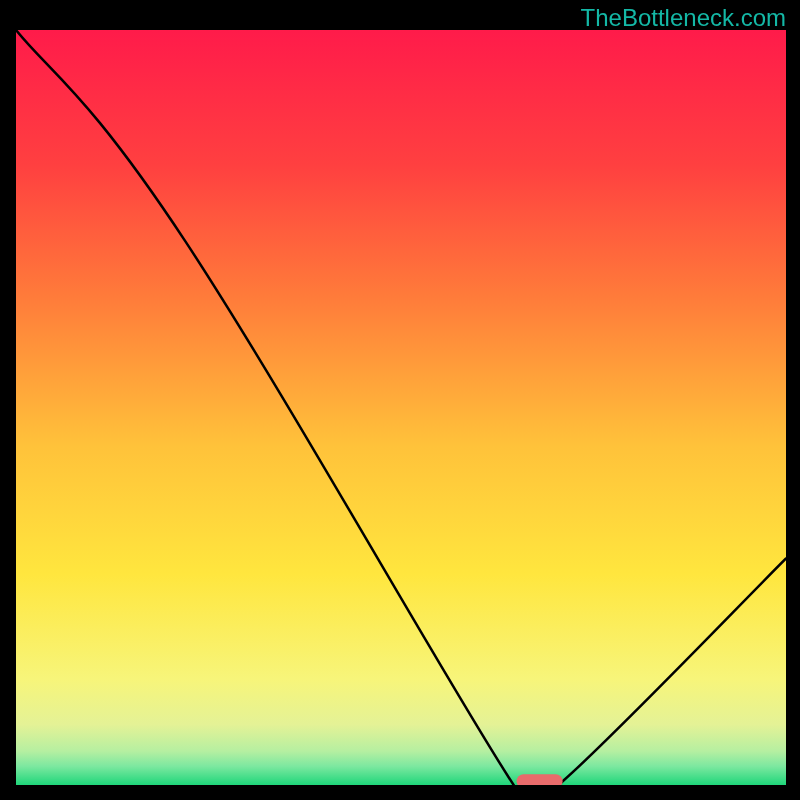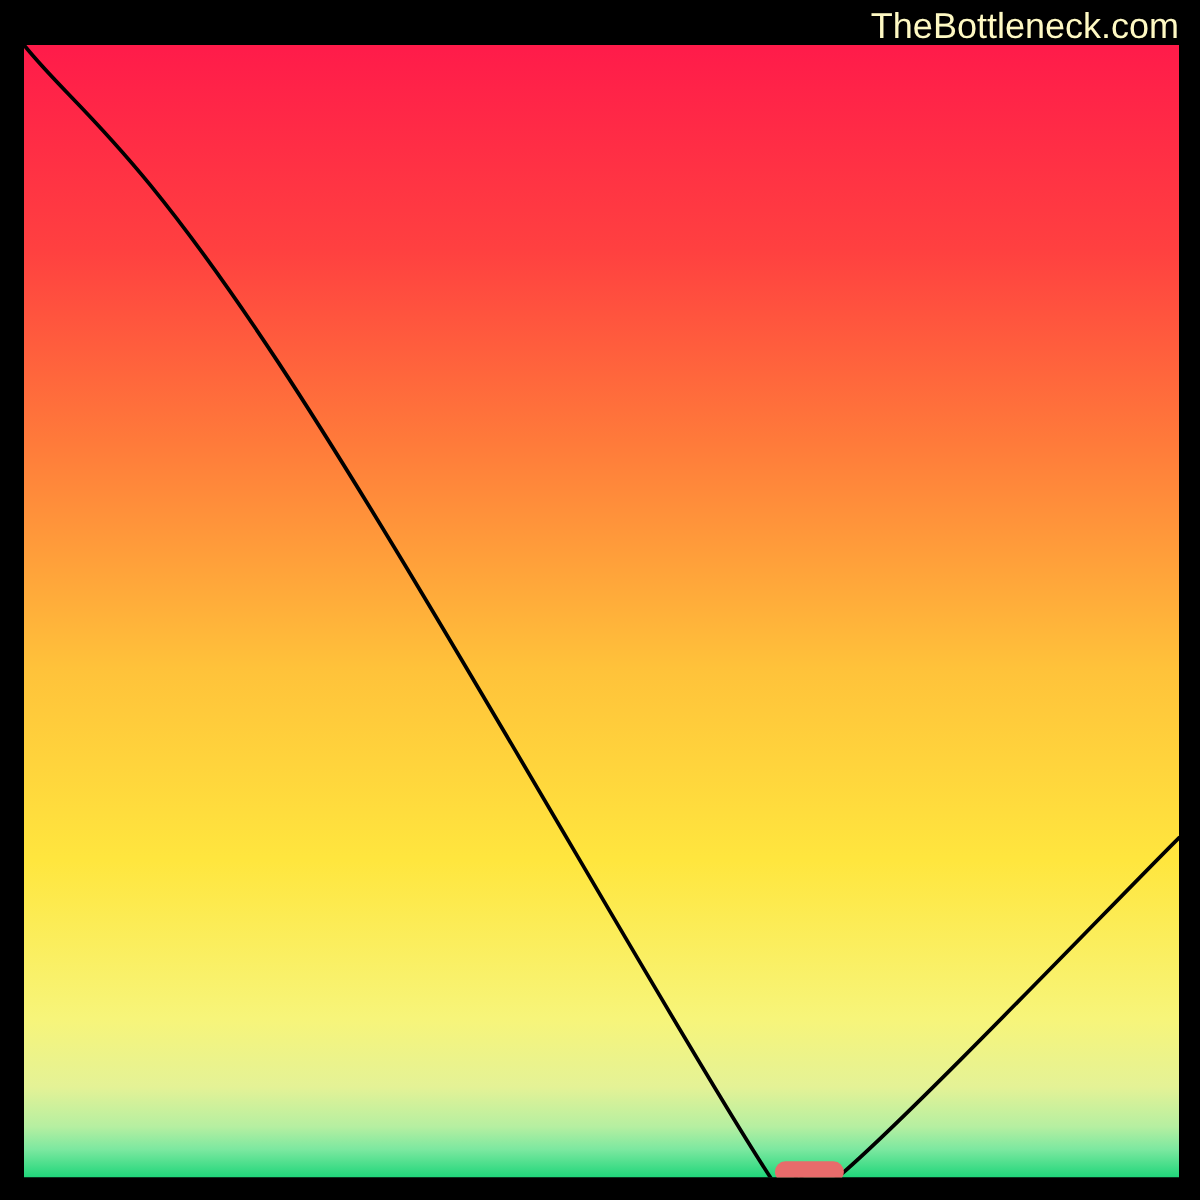--- a/index.html
+++ b/index.html
@@ -7,21 +7,21 @@
   width: 800px;
   height: 800px;
   background: #000;
   position: relative;
   overflow: hidden;
 }
 .watermark {
   position: absolute;
   top: 4px;
   right: 14px;
-  color: #fef9c3;
+  color: #14b8a6;
   font-family: Arial, sans-serif;
   font-size: 24px;
   font-weight: 500;
   z-index: 10;
 }
 .plot-area {
   position: absolute;
   left: 16px;
   top: 30px;
   width: 770px;

